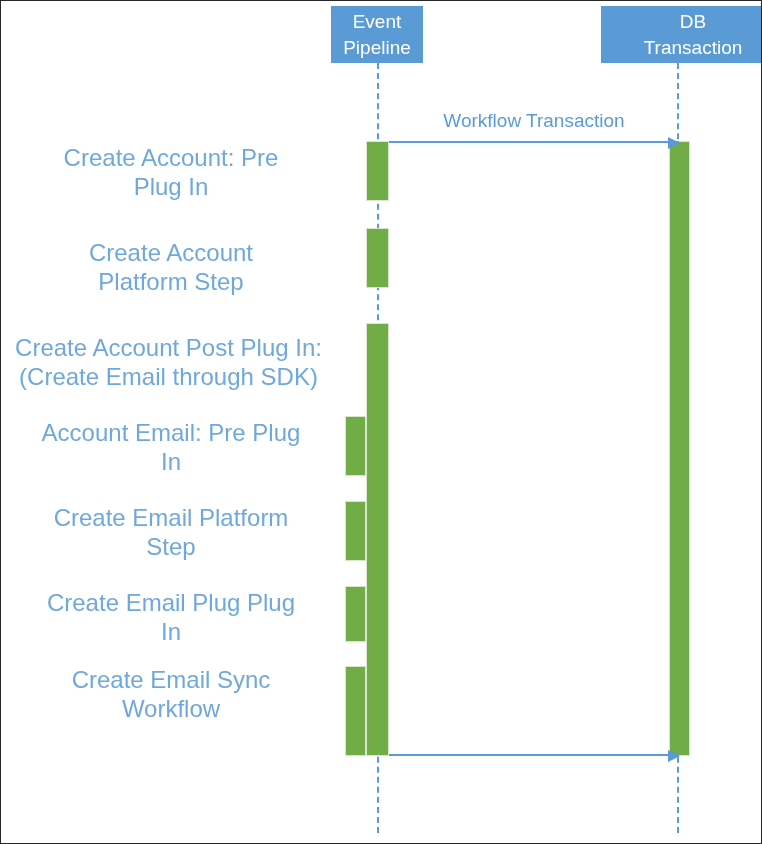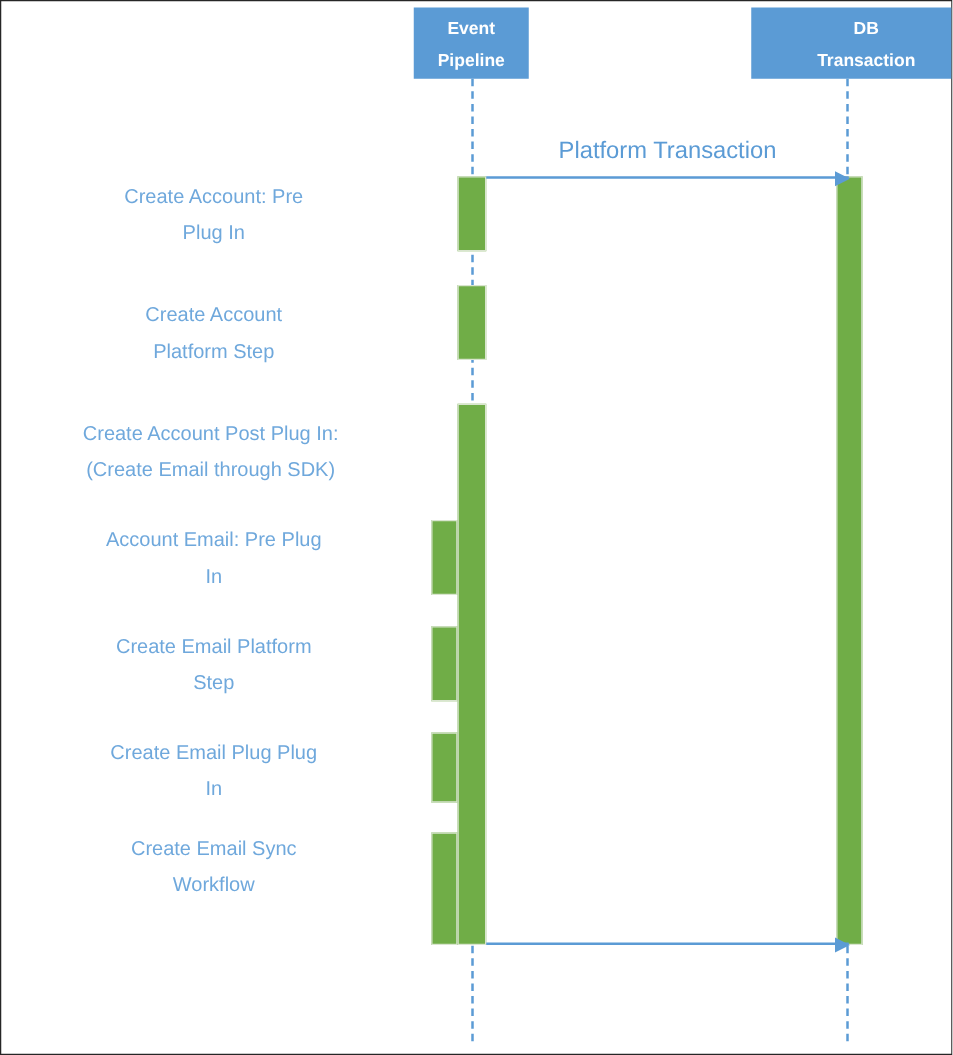--- a/index.html
+++ b/index.html
@@ -16,22 +16,22 @@
     box-sizing: border-box;
     overflow: hidden;
     font-family: "Liberation Sans", sans-serif;
   }
 
   
   .participant {
     position: absolute;
     background: #5B9BD5;
     color: #ffffff;
-    font-weight: bold;
-    font-size: 14px;
+    font-weight: normal;
+    font-size: 19px;
     line-height: 26px;
     text-align: center;
     display: flex;
     align-items: center;
     justify-content: center;
     box-sizing: border-box;
     padding: 2px 4px;
     white-space: pre-line;
   }
   #participant-event-pipeline { left: 330px; top: 5px; width: 92px;  height: 57px; }
@@ -76,21 +76,21 @@
     font-size: 19px;
     line-height: 24px;
     text-align: center;
     white-space: nowrap;
   }
 
   
   .step-label {
     position: absolute;
     color: #6FA8DC;
-    font-size: 16px;
+    font-size: 24px;
     line-height: 29px;
     text-align: center;
     white-space: pre-line;
   }
 </style>
 </head>
 <body>
 
 <div id="canvas">
 
@@ -110,21 +110,21 @@
   <div class="activation" style="left:365px; top:322px; width:23px; height:433px;"></div>
 
   <div class="activation" style="left:344px; top:415px; width:21px; height:60px;"></div>
   <div class="activation" style="left:344px; top:500px; width:21px; height:60px;"></div>
   <div class="activation" style="left:344px; top:585px; width:21px; height:56px;"></div>
   <div class="activation" style="left:344px; top:665px; width:21px; height:90px;"></div>
 
   <div class="message" style="left:388px; top:140px; width:290px;">
     <span class="arrowhead"></span>
   </div>
-  <div class="message-label" style="left:388px; top:108px; width:290px;">Platform Transaction</div>
+  <div class="message-label" style="left:388px; top:108px; width:290px;">Workflow Transaction</div>
 
   <div class="message" style="left:388px; top:753px; width:290px;">
     <span class="arrowhead"></span>
   </div>
 
   <div class="step-label" style="left:5px; top:142px; width:330px;">Create Account: Pre
 Plug In</div>
 
   <div class="step-label" style="left:0px; top:332px; width:335px;">Create Account Post Plug In:
 (Create Email through SDK)</div>

